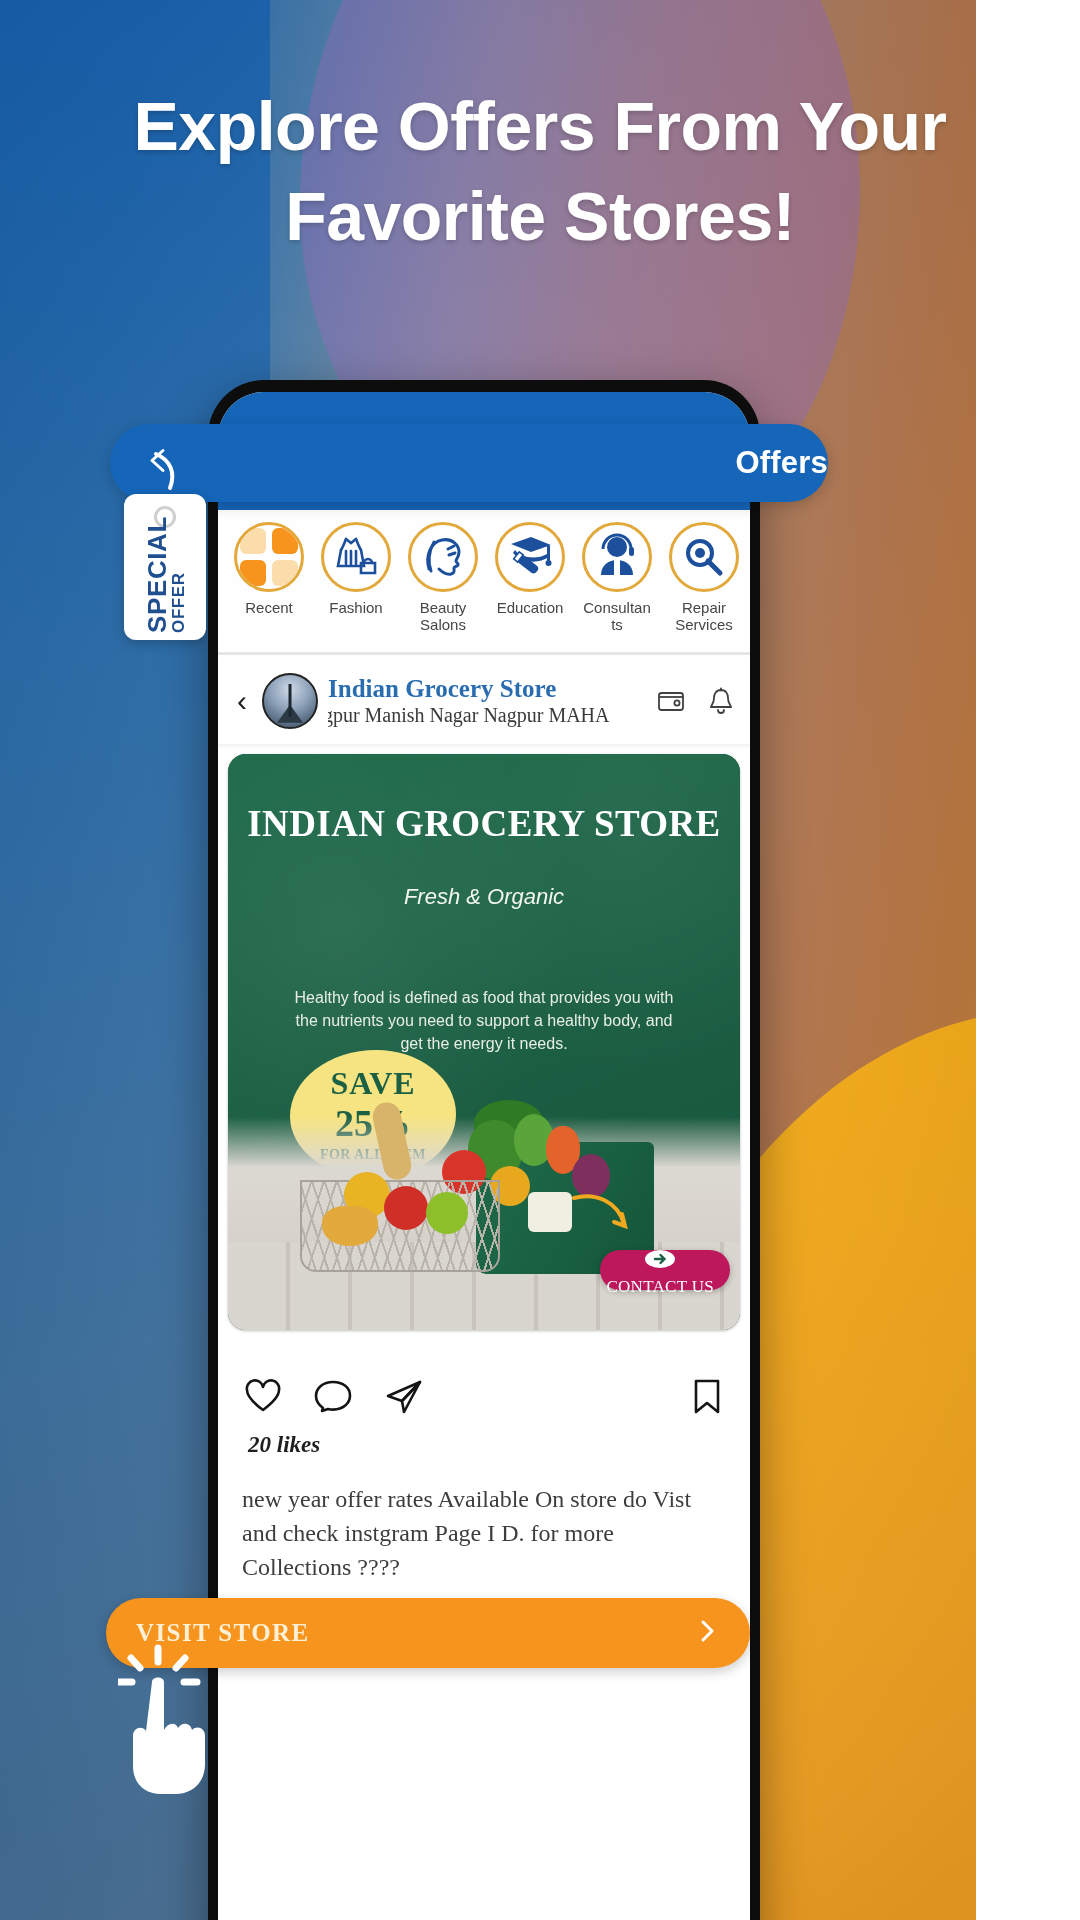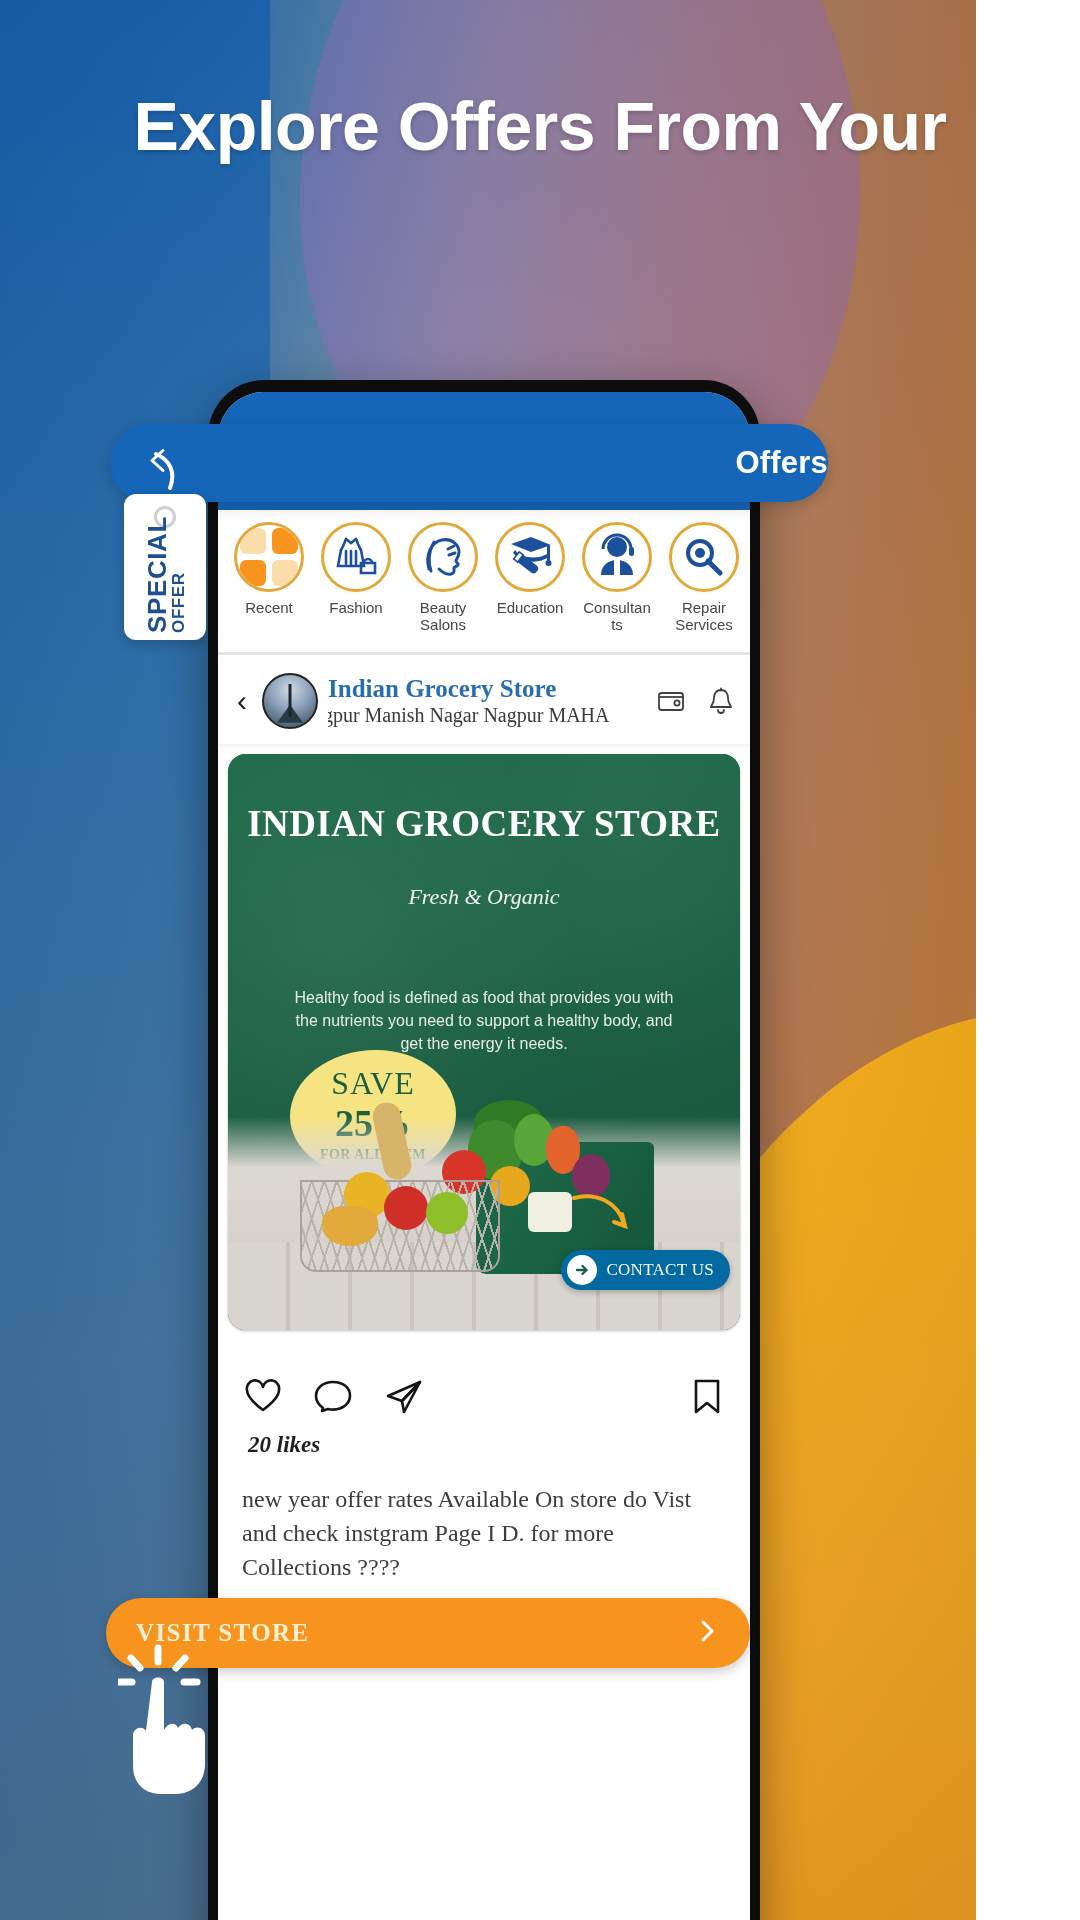--- a/index.html
+++ b/index.html
@@ -205,21 +205,21 @@
   .poster-title {
     position: absolute; left: 0; top: 48px; width: 100%;
     text-align: center; color: #fff;
     font-size: 37px; font-weight: bold; letter-spacing: 0.4px;
     font-family: "Liberation Serif", serif;
   }
   .poster-script {
     position: absolute; left: 0; top: 130px; width: 100%;
     text-align: center; color: #f3f6ef;
     font-size: 22px; font-style: italic;
-    font-family: Liberation Serif, serif;
+    font-family: Liberation Sans, sans-serif;
   }
   .poster-grocery {
     position: absolute; left: 0; top: 158px; width: 100%;
     text-align: center; color: #f2e07a;
     font-size: 58px;
     font-family: "Liberation Serif", serif;
   }
   .poster-desc {
     position: absolute; left: 62px; top: 232px; width: 388px;
     text-align: center; color: #e8eee6;
@@ -234,21 +234,21 @@
     display: flex; flex-direction: column;
     align-items: center; justify-content: center;
     color: #1c6044;
   }
   .save-bubble::after {
     content: ""; position: absolute;
     right: 10px; bottom: -22px; width: 34px; height: 34px;
     background: #f6e482;
     clip-path: polygon(0 0, 100% 0, 18% 100%);
   }
-  .save-1 { font-size: 32px; font-weight: normal; letter-spacing: 1px; font-family: "Liberation Serif", serif; }
+  .save-1 { font-size: 32px; font-weight: bold; letter-spacing: 1px; font-family: "Liberation Serif", serif; }
   .save-2 { font-size: 38px; font-weight: bold; line-height: 1; margin-top: 2px; font-family: "Liberation Serif", serif; }
   .save-3 { font-size: 14px; font-weight: bold; margin-top: 5px; letter-spacing: 0.4px; font-family: "Liberation Serif", serif; }
 
   
   .produce {
     position: absolute; left: 0; bottom: 0; width: 100%; height: 232px;
     background: linear-gradient(180deg, rgba(23,82,58,0) 0%, rgba(23,82,58,0) 8%, #dcd8d2 30%, #cfcac3 100%);
     overflow: hidden;
   }
   .plank { position: absolute; bottom: 0; left: 0; width: 100%; height: 88px; background:
@@ -279,25 +279,26 @@
   .v8 { left: 156px; bottom: 100px; width: 44px; height: 44px; background:#cf2f27; }
   .v9 { left: 198px; bottom: 96px; width: 42px; height: 42px; background:#8cbf2a; }
   .v10 { left: 94px;  bottom: 84px;  width: 56px; height: 40px; background:#e2a93c; border-radius: 40% 40% 50% 50%; }
   .v11 { left: 150px; bottom: 150px; width: 28px; height: 78px; background:#d8b36a; border-radius: 14px; transform: rotate(-12deg); }
   .v12 { left: 300px; bottom: 98px; width: 44px; height: 40px; background:#f0f0e2; border-radius: 6px; }
   .leafy { position:absolute; left: 246px; bottom: 184px; width: 70px; height: 46px; background:#2f7a24; border-radius: 50% 50% 40% 40%; }
 
   .contact-btn {
     position: absolute; right: 10px; bottom: 40px;
     height: 40px; padding: 0 16px 0 6px;
-    background: #0369a1; border-radius: 22px;
+    background: #be185d; border-radius: 22px;
     display: flex; align-items: center; gap: 9px;
     color: #ffffff; font-size: 17px; letter-spacing: 0.3px;
     box-shadow: 0 2px 6px rgba(0,0,0,0.25);
     font-family: "Liberation Serif", serif;
+    flex-direction: column;
   }
   .contact-dot {
     width: 30px; height: 30px; border-radius: 50%;
     background: #ffffff; display: flex; align-items: center; justify-content: center;
   }
   .curve-arrow {
     position: absolute; right: 108px; bottom: 92px;
     width: 62px; height: 46px;
   }
 
@@ -402,20 +403,21 @@
 
 <div id="page">
 
   <div class="bg-purple-blob"></div>
   <div class="bg-orange-blob"></div>
   <div class="bg-blue-left"></div>
   <div class="bg-vignette"></div>
 
   <div class="headline">
     <span>Explore Offers From Your</span>
+    <span class="l2">Favorite Stores!</span>
   </div>
 
   <div class="phone">
     <div class="phone-screen">
 
       <div class="app-bar"></div>
 
       <div class="cat-strip">
 
         <div class="cat">

